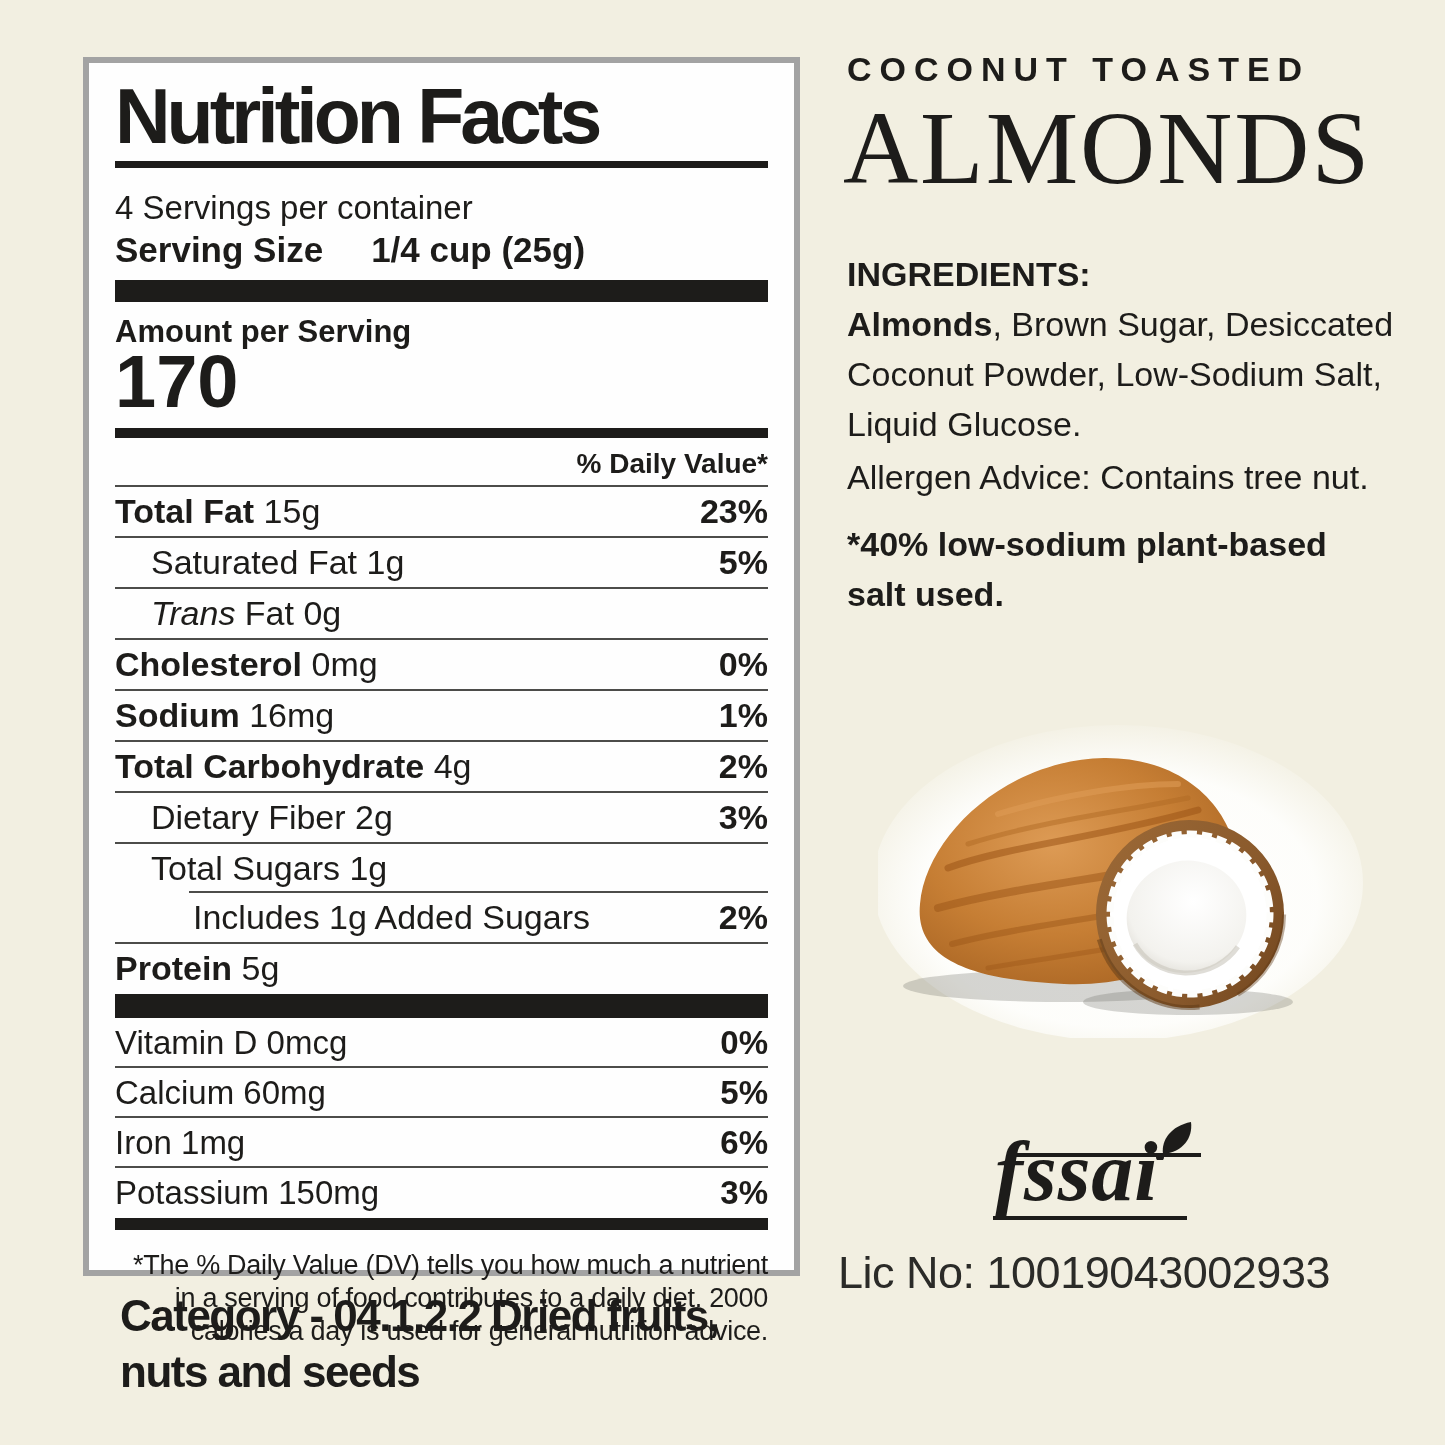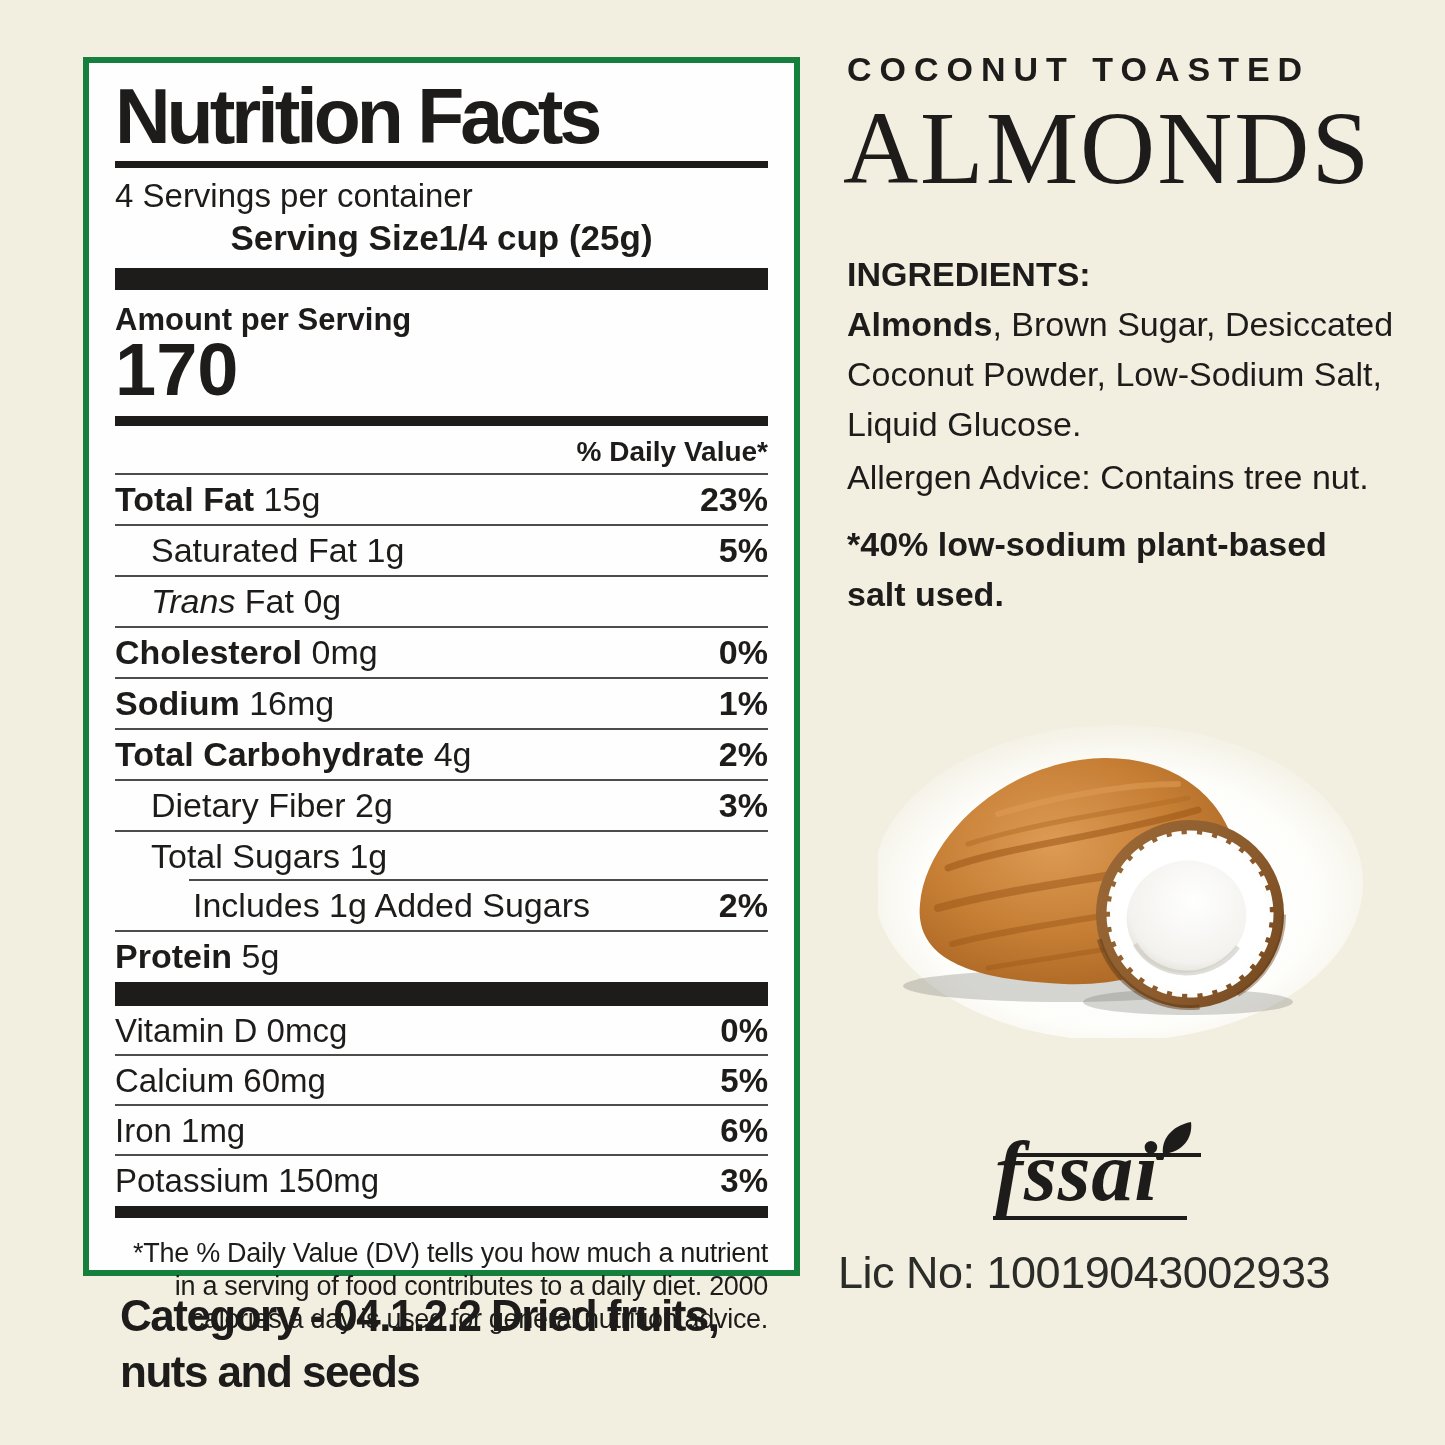--- a/index.html
+++ b/index.html
@@ -7,32 +7,32 @@
   body{
     width:1445px;height:1445px;position:relative;overflow:hidden;
     background:#f2efe1;
     font-family:"Liberation Sans", sans-serif;
     color:#1d1c1a;
     -webkit-font-smoothing:antialiased;
   }
   
   .nf-box{
     position:absolute;left:83px;top:57px;width:717px;height:1219px;
-    background:#fefefe;border:6px solid #15803d;box-sizing:border-box;
+    background:#fefefe;border:6px solid #a3a3a3;box-sizing:border-box;
     padding:0 26px;
   }
   .nf-title{
     font-size:77px;line-height:1;font-weight:bold;letter-spacing:-4px;
     margin-top:15px;white-space:nowrap;
   }
   .nf-title-rule{height:7px;background:#1d1c1a;margin-top:6px;}
-  .nf-servings{font-size:33px;line-height:1;margin-top:11px;}
+  .nf-servings{font-size:33px;line-height:1;margin-top:23px;}
   .nf-serving-size{
-    display:flex;justify-content:center;align-items:baseline;
-    font-size:35px;line-height:1;font-weight:bold;margin-top:8px;
+    display:flex;justify-content:flex-start;align-items:baseline;
+    font-size:35px;line-height:1;font-weight:bold;margin-top:8px;gap:48px;
   }
   .bar{background:#1d1c1a;}
   .bar-thick1{height:22px;margin-top:13px;}
   .nf-aps{font-size:31px;line-height:1;font-weight:bold;margin-top:14px;}
   .nf-cal-row{
     display:flex;justify-content:space-between;align-items:flex-end;margin-top:5px;
   }
   .nf-cal-label{font-size:60px;line-height:.92;font-weight:bold;letter-spacing:-1px;}
   .nf-cal-value{font-size:74px;line-height:.82;font-weight:bold;}
   .bar-med1{height:10px;margin-top:15px;}

